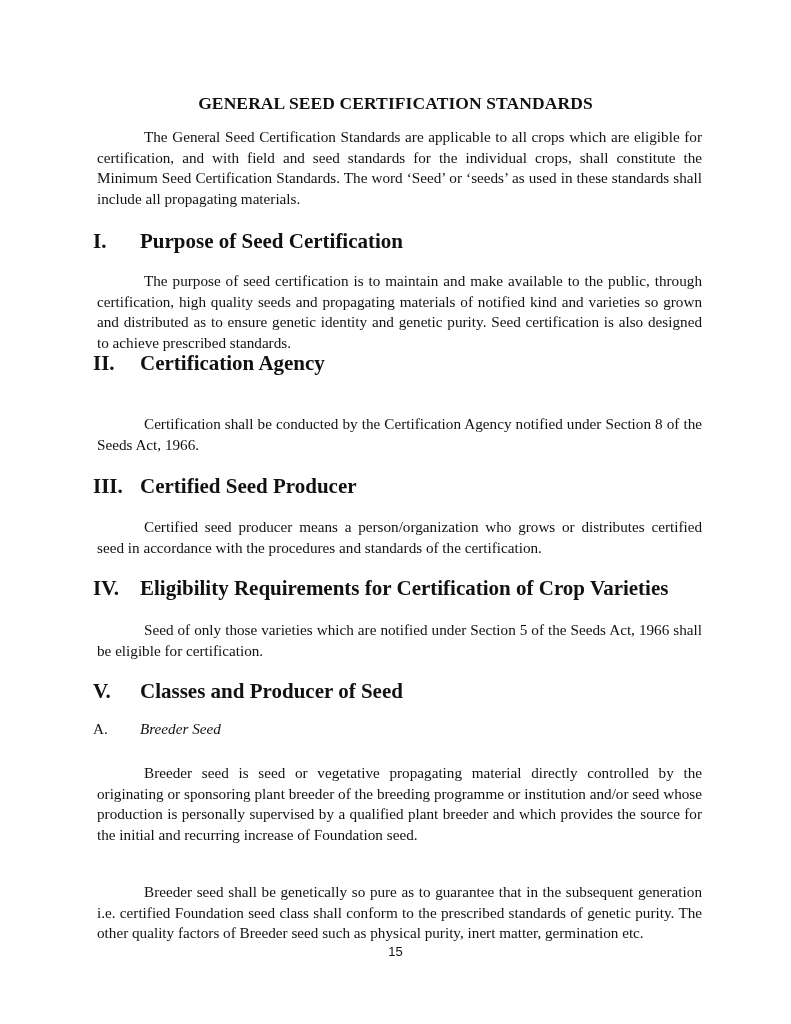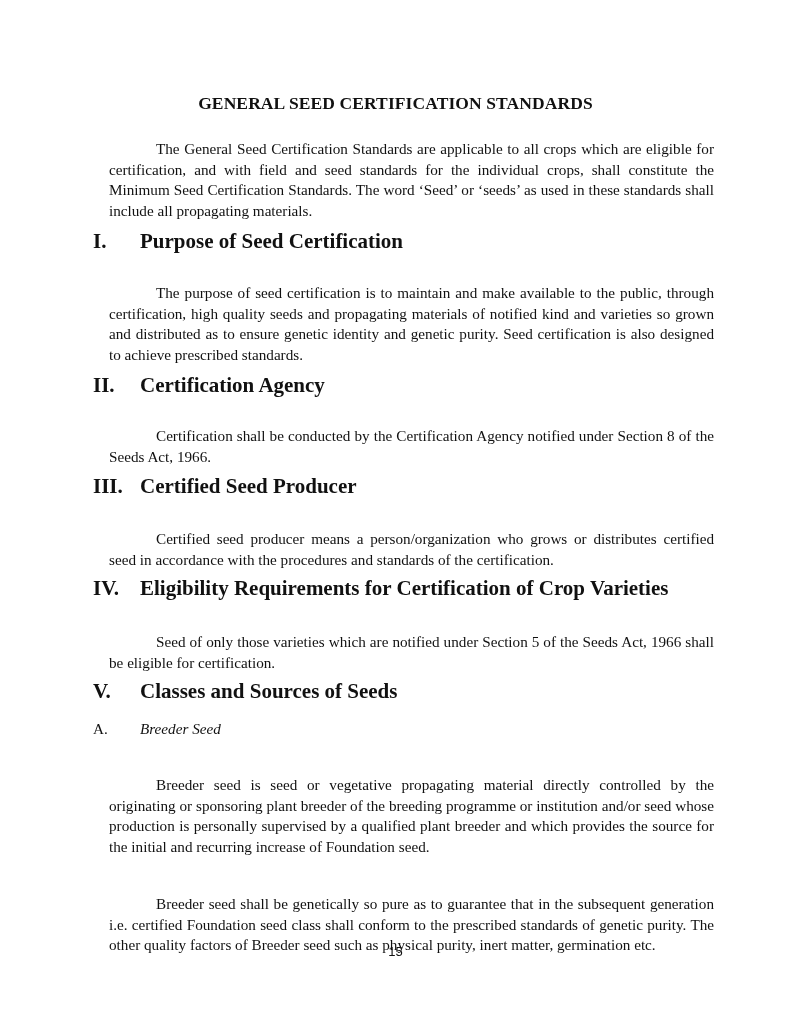--- a/index.html
+++ b/index.html
@@ -2,21 +2,21 @@
 <html><head>
 <meta charset="utf-8">
 <style>
   html, body { margin: 0; padding: 0; background: #ffffff; }
   body { width: 791px; height: 1024px; position: relative; overflow: hidden;
          font-family: "Liberation Serif", serif; color: #111; }
   .page { position: absolute; left: 93px; top: 0; width: 605px; }
   .title { position: absolute; left: 0; width: 605px; top: 93px; text-align: center;
            font-weight: bold; font-size: 17.5px; letter-spacing: 0.1px; }
   .para { position: absolute; left: 0; width: 605px; font-size: 15.2px; line-height: 20.6px;
-          text-align: justify; text-indent: 47px; margin: 16px; }
+          text-align: justify; text-indent: 47px; margin: 4px; }
   .head { position: absolute; left: 0; width: 605px; font-size: 21px; font-weight: bold; }
   .head .num { display: inline-block; width: 47px; }
   .sub { position: absolute; left: 0; width: 605px; font-size: 15.2px; }
   .sub .num { display: inline-block; width: 47px; }
   .sub .lbl { font-style: italic; text-align: right; }
   .pgnum { position: absolute; left: 0; width: 605px; top: 944px; text-align: center;
            font-family: "Liberation Sans", sans-serif; font-size: 13px; }
 </style>
 </head>
 <body>
@@ -24,37 +24,37 @@
 <div class="page">
   <div class="title">GENERAL SEED CERTIFICATION STANDARDS</div>
 
   <p class="para" style="top:123px">The General Seed Certification Standards are applicable to all crops which are eligible for certification, and with field and seed standards for the individual crops, shall constitute the Minimum Seed Certification Standards. The word ‘Seed’ or ‘seeds’ as used in these standards shall include all propagating materials.</p>
 
   <div class="head" style="top:229px">
     <span class="num">I.</span><span>Purpose of Seed Certification</span>
   </div>
   <p class="para" style="top:267px">The purpose of seed certification is to maintain and make available to the public, through certification, high quality seeds and propagating materials of notified kind and varieties so grown and distributed as to ensure genetic identity and genetic purity. Seed certification is also designed to achieve prescribed standards.</p>
 
-  <div class="head" style="top:373px">
+  <div class="head" style="top:351px">
     <span class="num">II.</span><span>Certification Agency</span>
   </div>
   <p class="para" style="top:410px">Certification shall be conducted by the Certification Agency notified under Section 8 of the Seeds Act, 1966.</p>
 
   <div class="head" style="top:474px">
     <span class="num">III.</span><span>Certified Seed Producer</span>
   </div>
   <p class="para" style="top:513px">Certified seed producer means a person/organization who grows or distributes certified seed in accordance with the procedures and standards of the certification.</p>
 
   <div class="head" style="top:576px">
     <span class="num">IV.</span><span>Eligibility Requirements for Certification of Crop Varieties</span>
   </div>
   <p class="para" style="top:616px">Seed of only those varieties which are notified under Section 5 of the Seeds Act, 1966 shall be eligible for certification.</p>
 
   <div class="head" style="top:679px">
-    <span class="num">V.</span><span>Classes and Sources of Seeds</span>
+    <span class="num">V.</span><span>Classes and Producer of Seed</span>
   </div>
 
   <div class="sub" style="top:720px">
     <span class="num">A.</span><span class="lbl">Breeder Seed</span>
   </div>
 
   <p class="para" style="top:759px">Breeder seed is seed or vegetative propagating material directly controlled by the originating or sponsoring plant breeder of the breeding programme or institution and/or seed whose production is personally supervised by a qualified plant breeder and which provides the source for the initial and recurring increase of Foundation seed.</p>
   <p class="para" style="top:878px">Breeder seed shall be genetically so pure as to guarantee that in the subsequent generation i.e. certified Foundation seed class shall conform to the prescribed standards of genetic purity. The other quality factors of Breeder seed such as physical purity, inert matter, germination etc.</p>
 
   <div class="pgnum">15</div>

